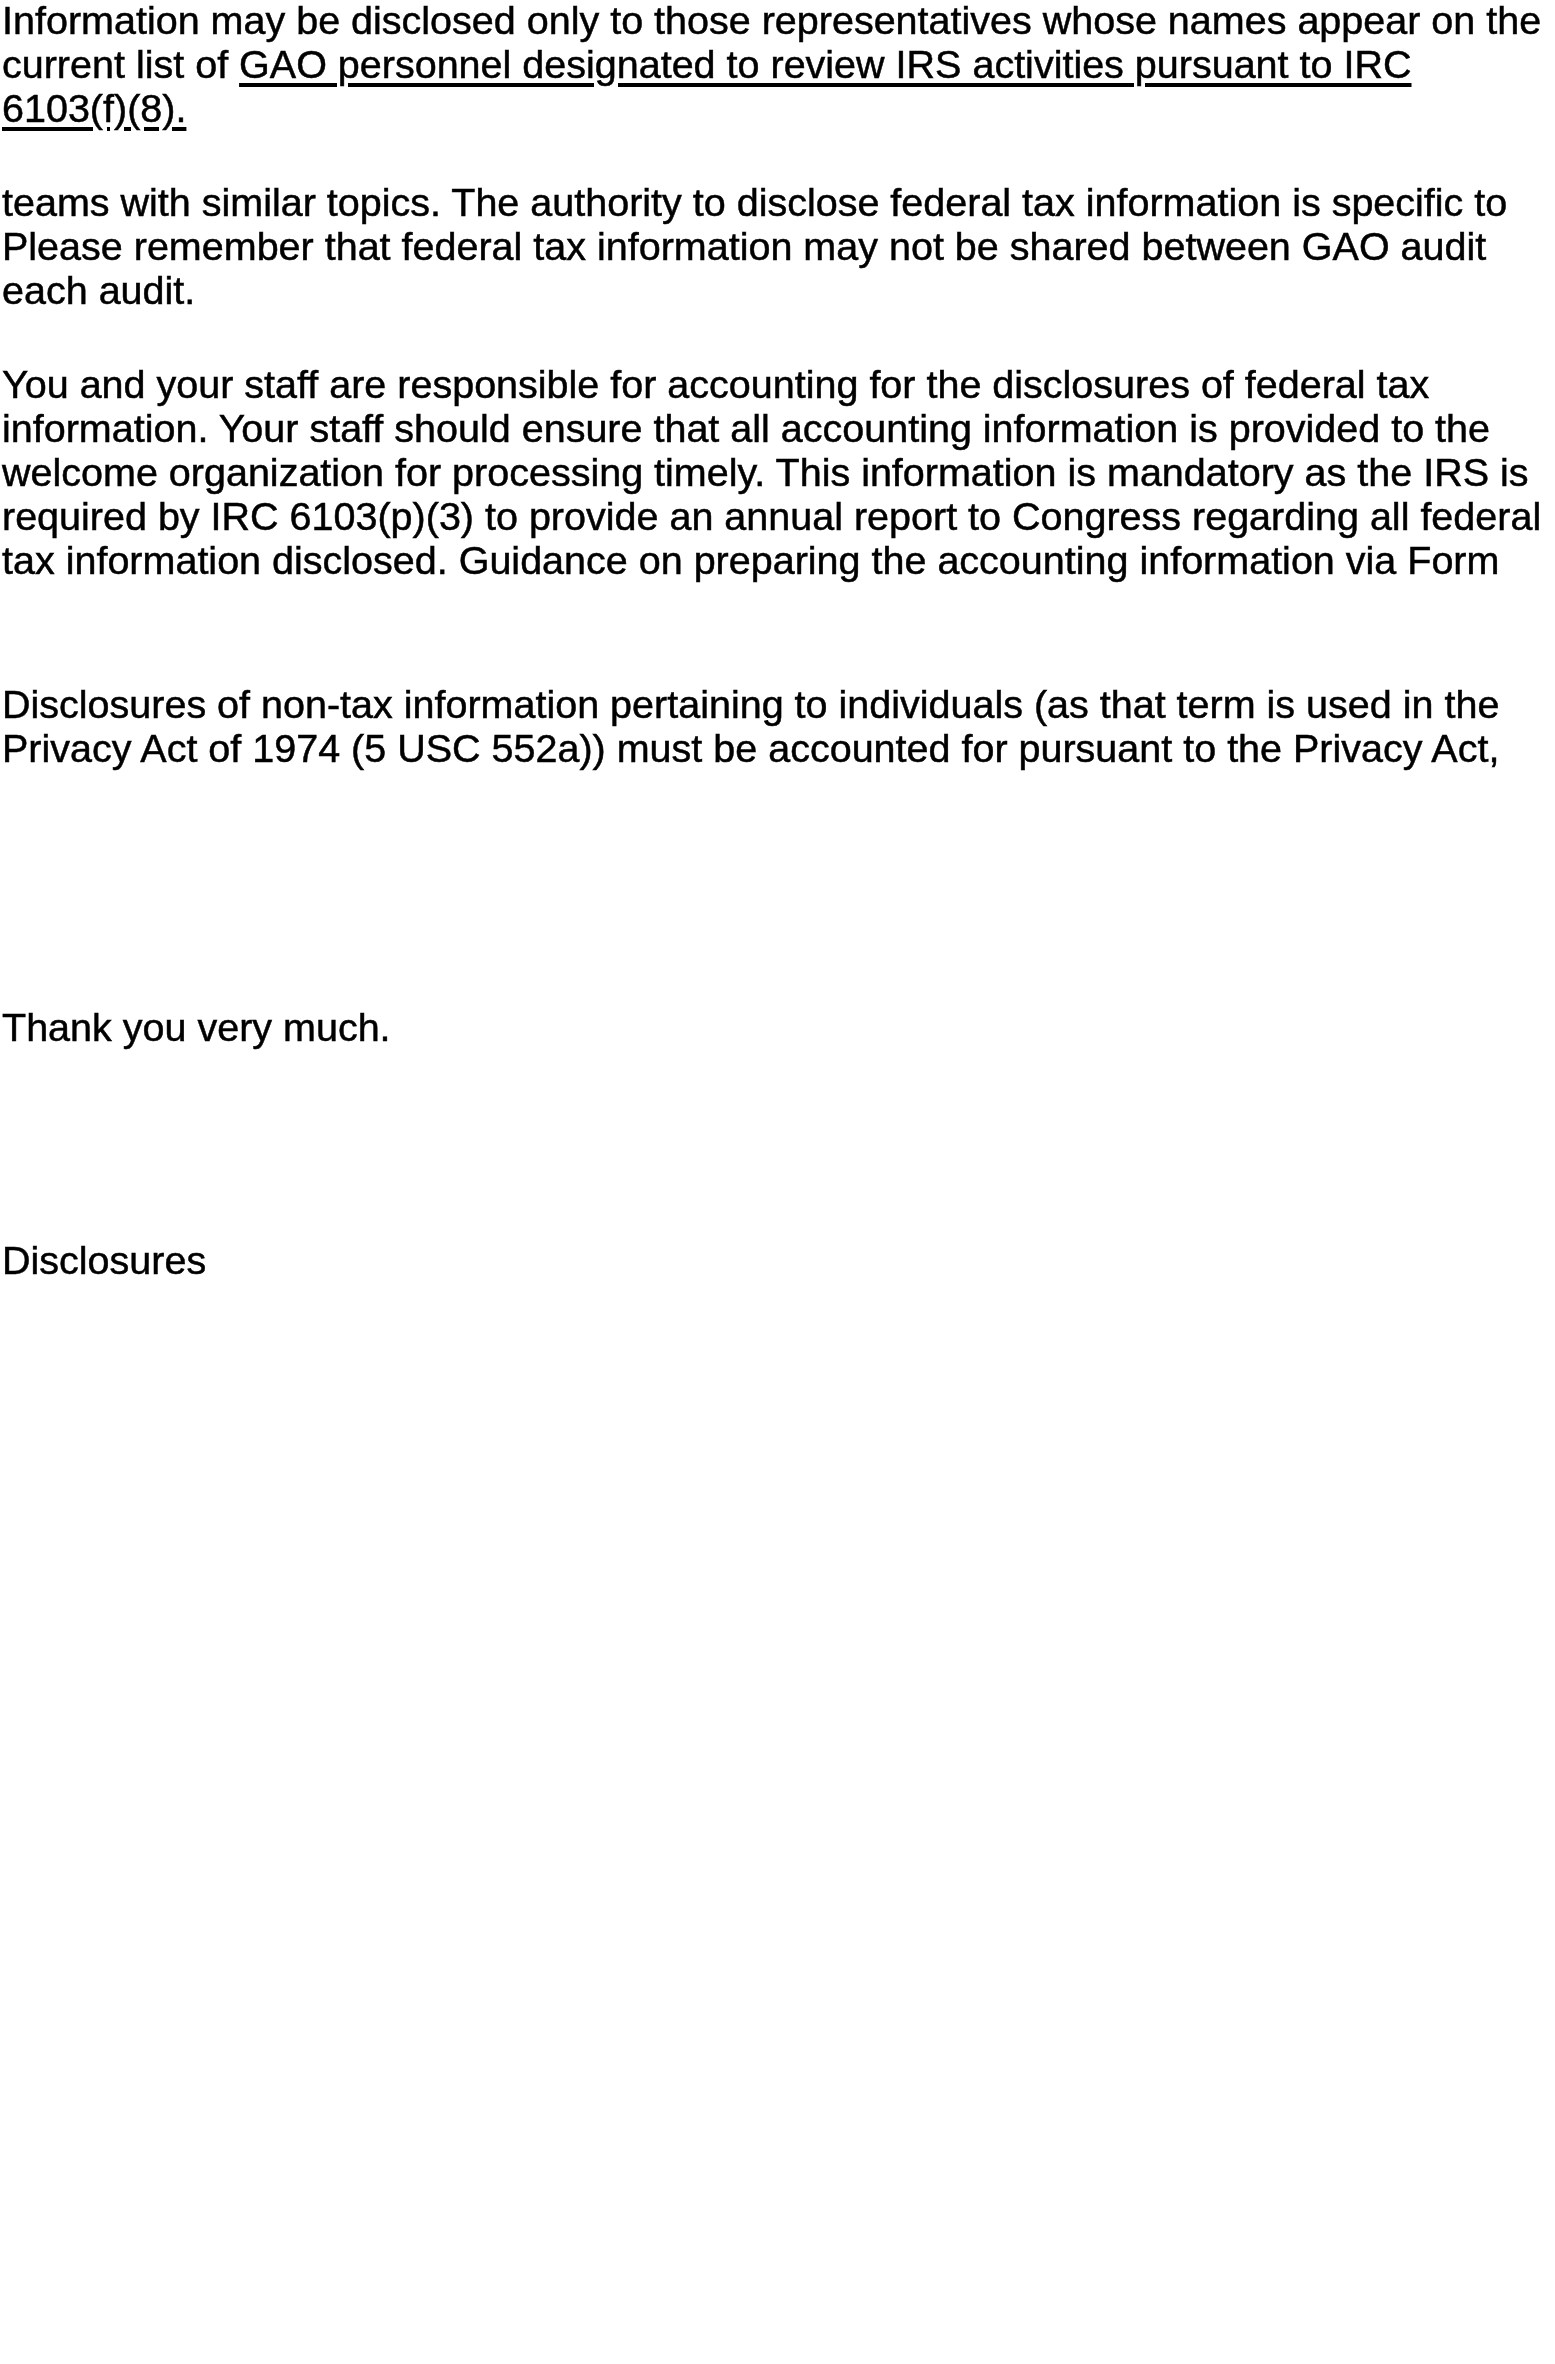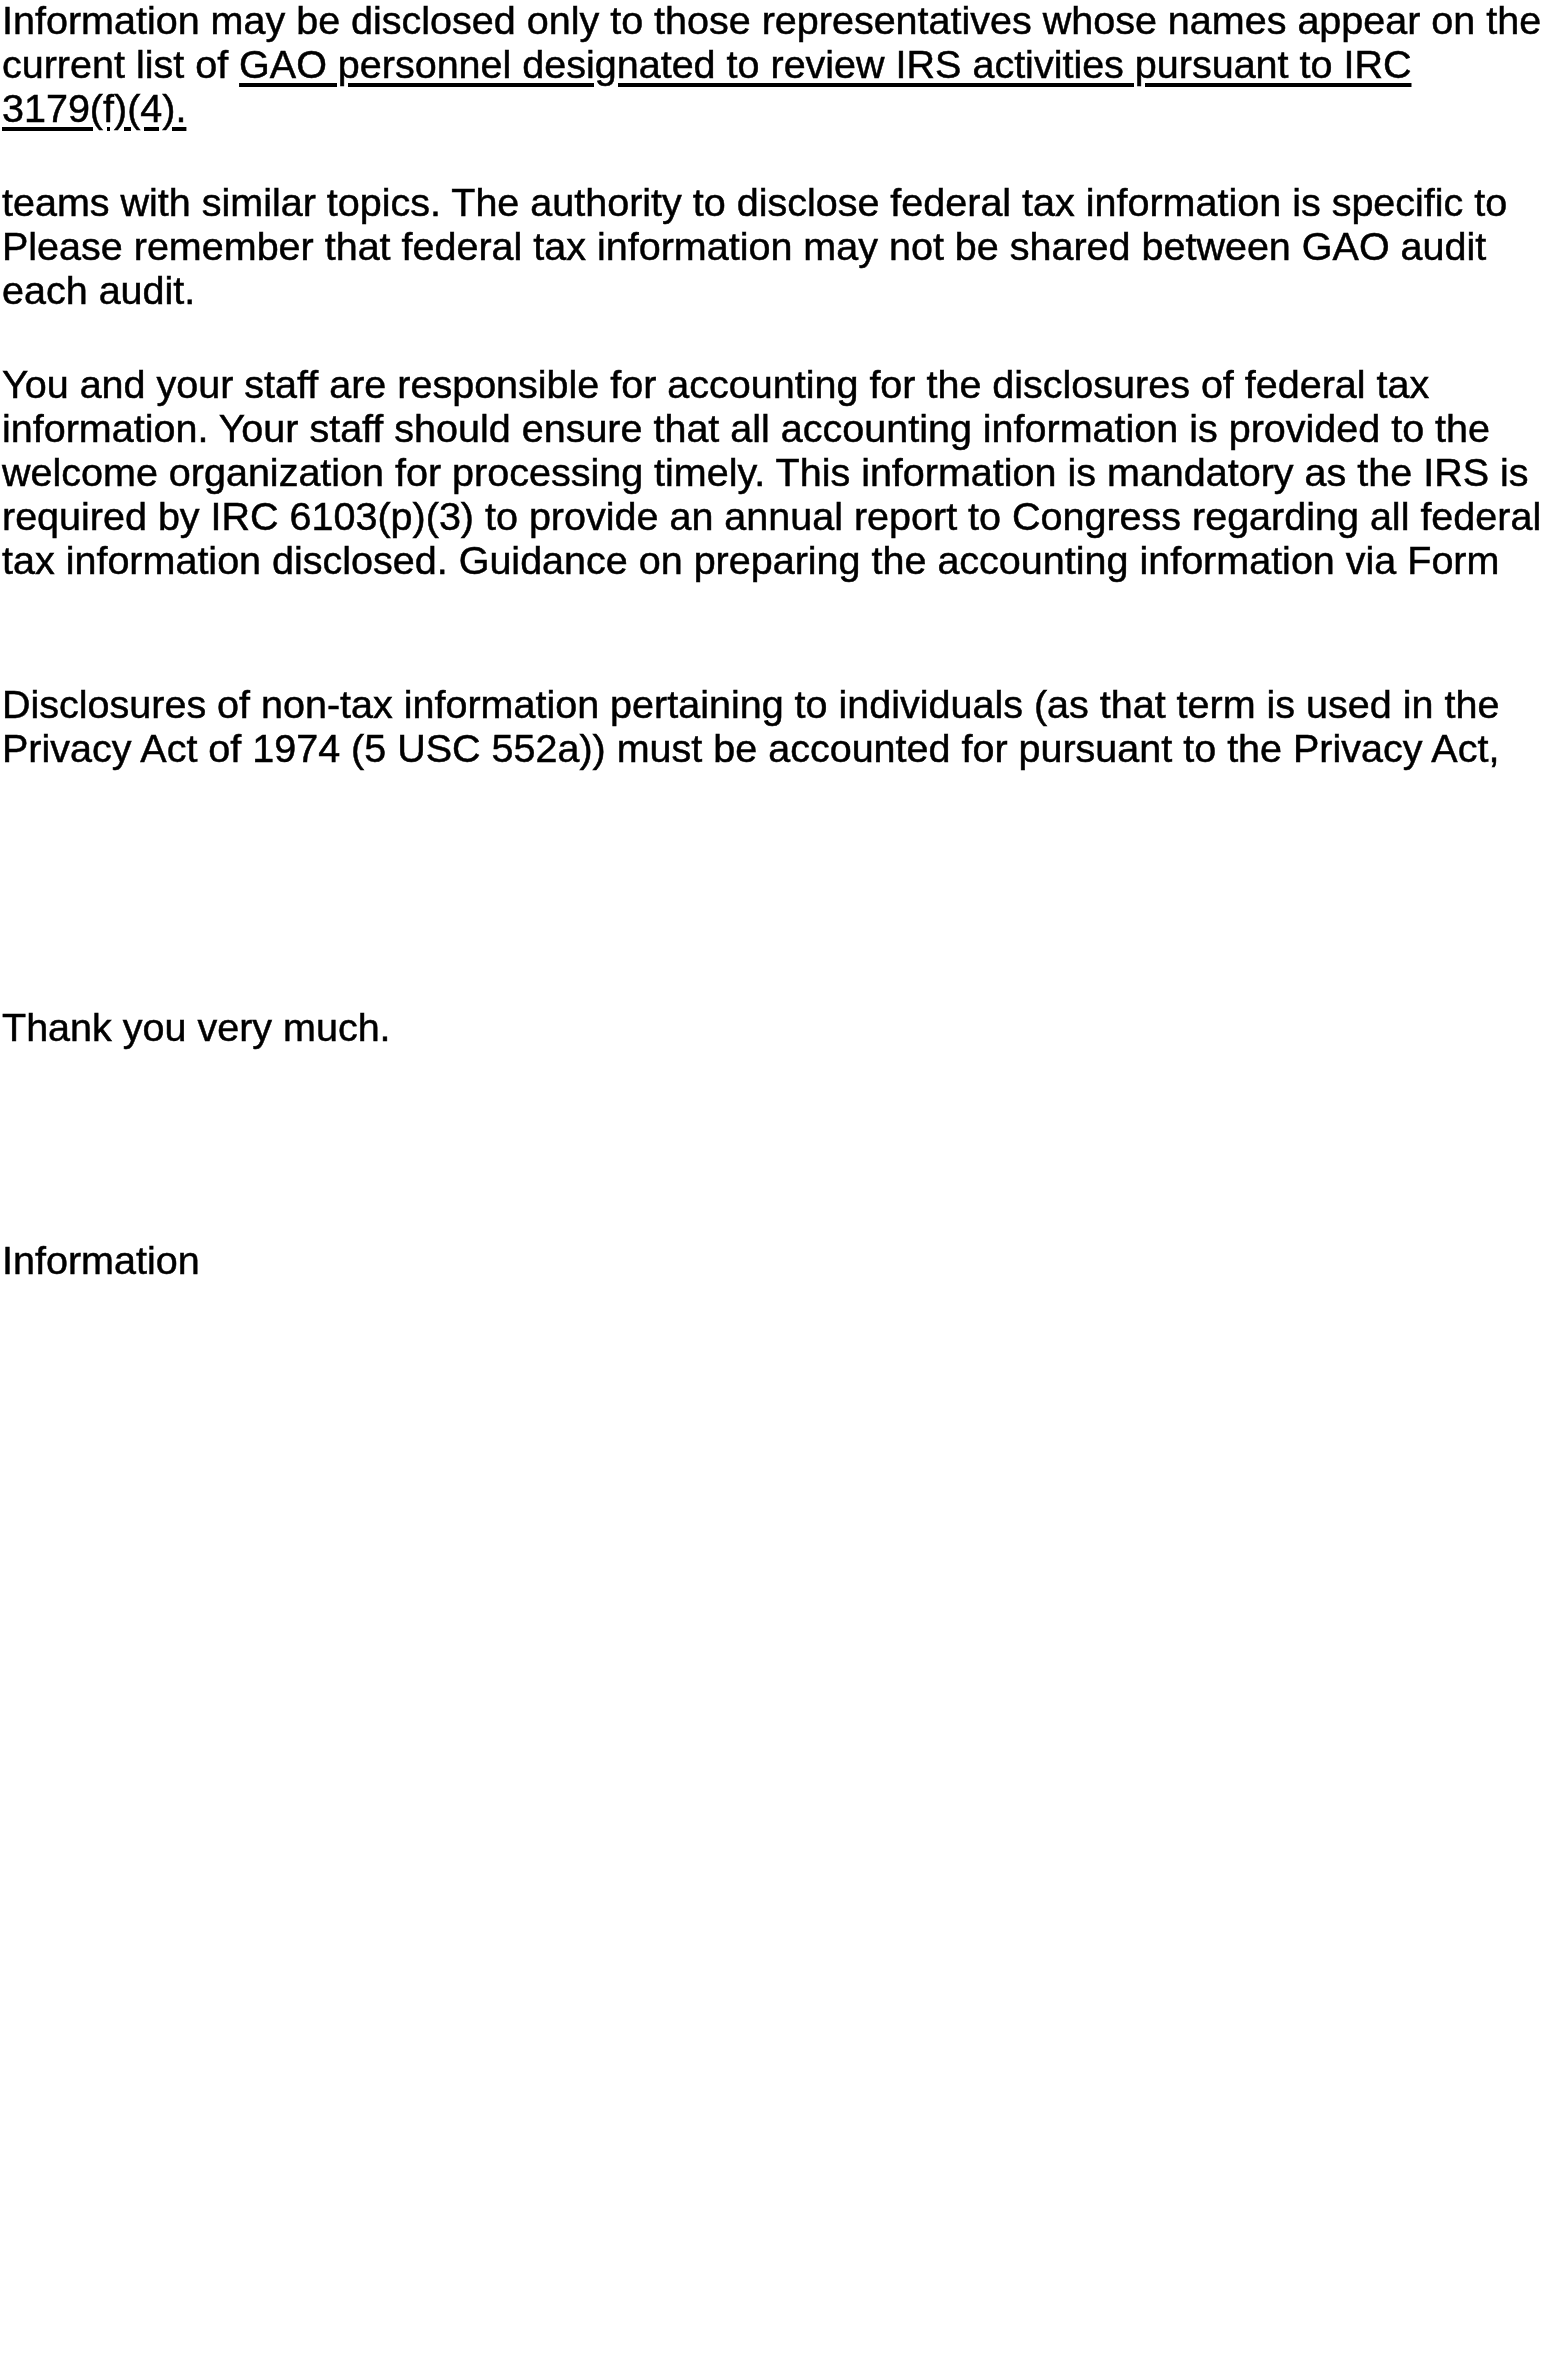--- a/index.html
+++ b/index.html
@@ -44,21 +44,21 @@
   }
 </style>
 </head>
 <body>
 
 <div class="page">
 
   <div class="para" style="top:-2px">
     <div class="line">Information may be disclosed only to those representatives whose names appear on the</div>
     <div class="line"><span>current list of </span><span class="u">GAO personnel designated to review IRS activities pursuant to IRC</span></div>
-    <div class="line"><span class="u">3179(f)(4).</span></div>
+    <div class="line"><span class="u">6103(f)(8).</span></div>
   </div>
 
   <div class="para" style="top:180px">
     <div class="line">teams with similar topics. The authority to disclose federal tax information is specific to</div>
     <div class="line">Please remember that federal tax information may not be shared between GAO audit</div>
     <div class="line">each audit.</div>
   </div>
 
   <div class="para" style="top:362px">
     <div class="line">You and your staff are responsible for accounting for the disclosures of federal tax</div>
@@ -73,18 +73,18 @@
     <div class="line">Privacy Act of 1974 (5 USC 552a)) must be accounted for pursuant to the Privacy Act,</div>
   </div>
 
 
   <div class="para" style="top:1005px">
     <div class="line">Thank you very much.</div>
   </div>
 
 
   <div class="para" style="top:1238px">
-    <div class="line">Information</div>
+    <div class="line">Disclosures</div>
   </div>
 
   <div class="page-number">2</div>
 
 </div>
 
 </body></html>

